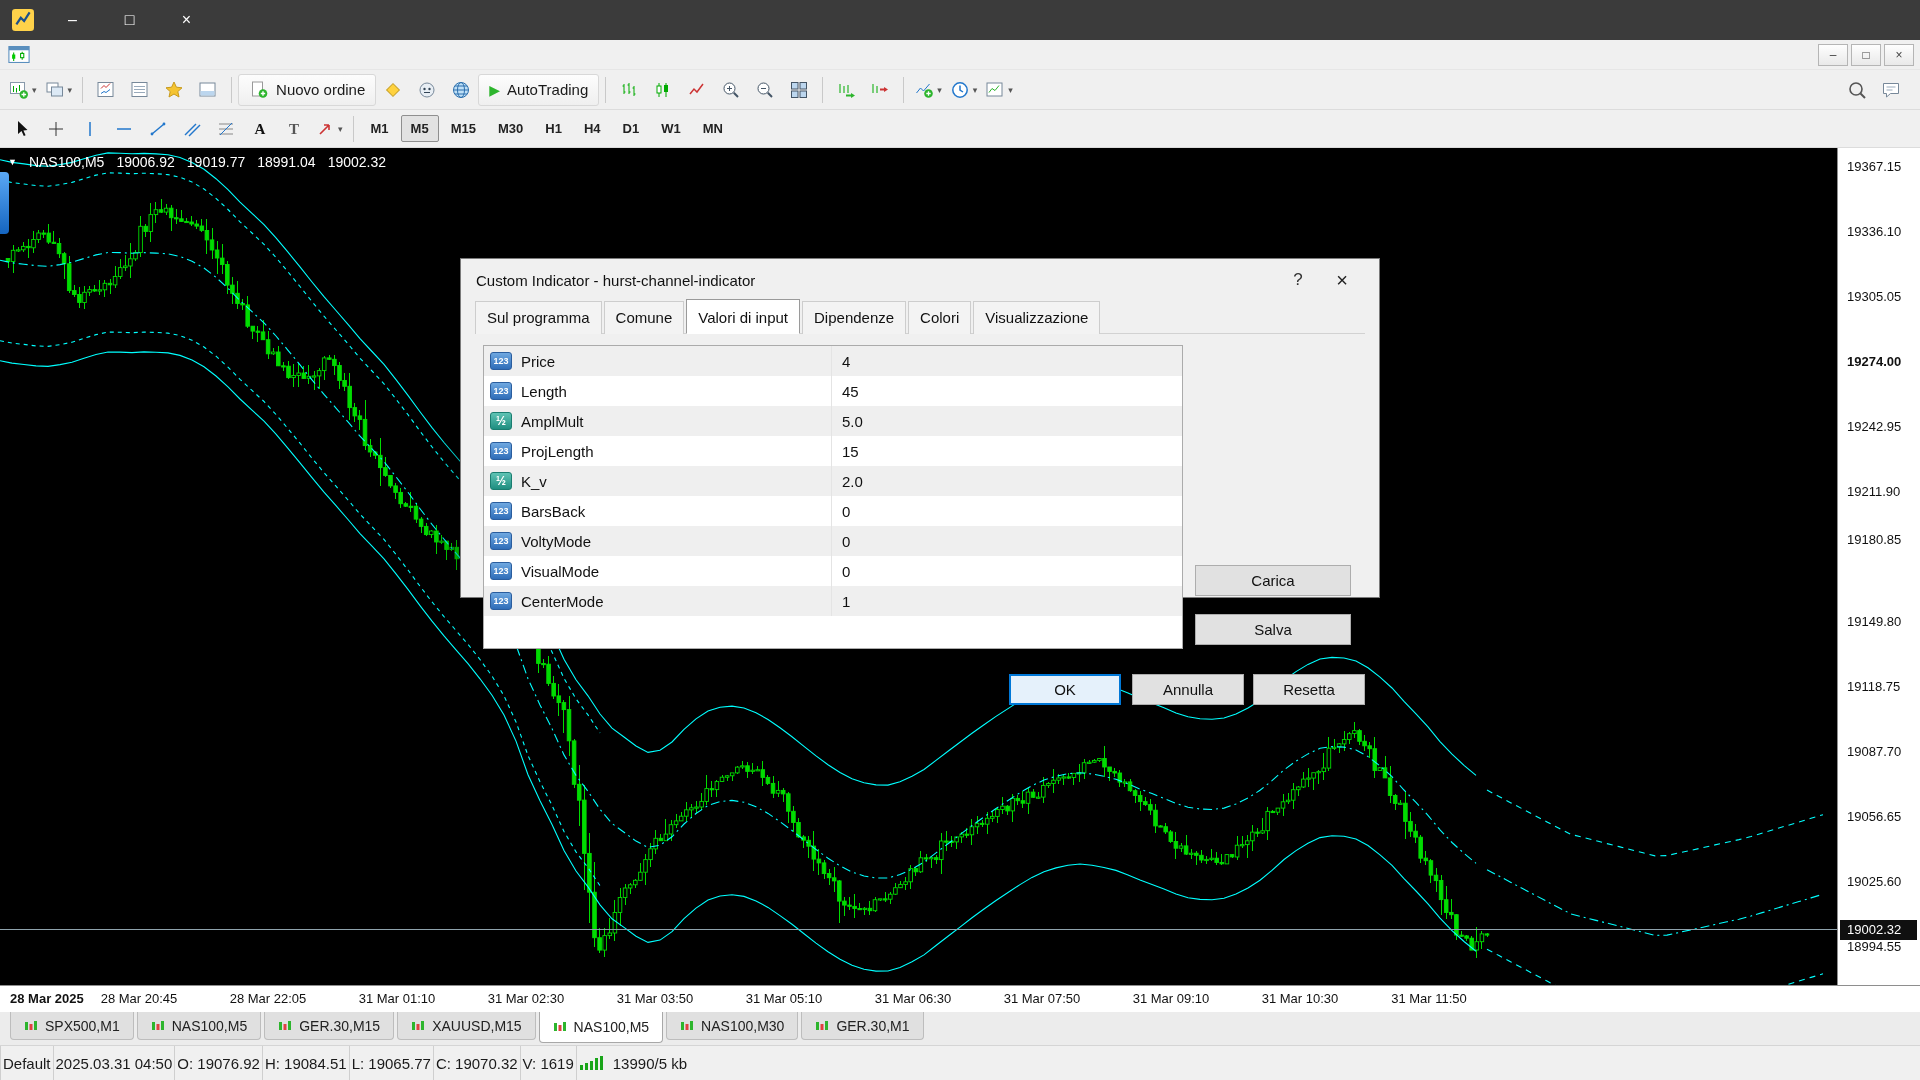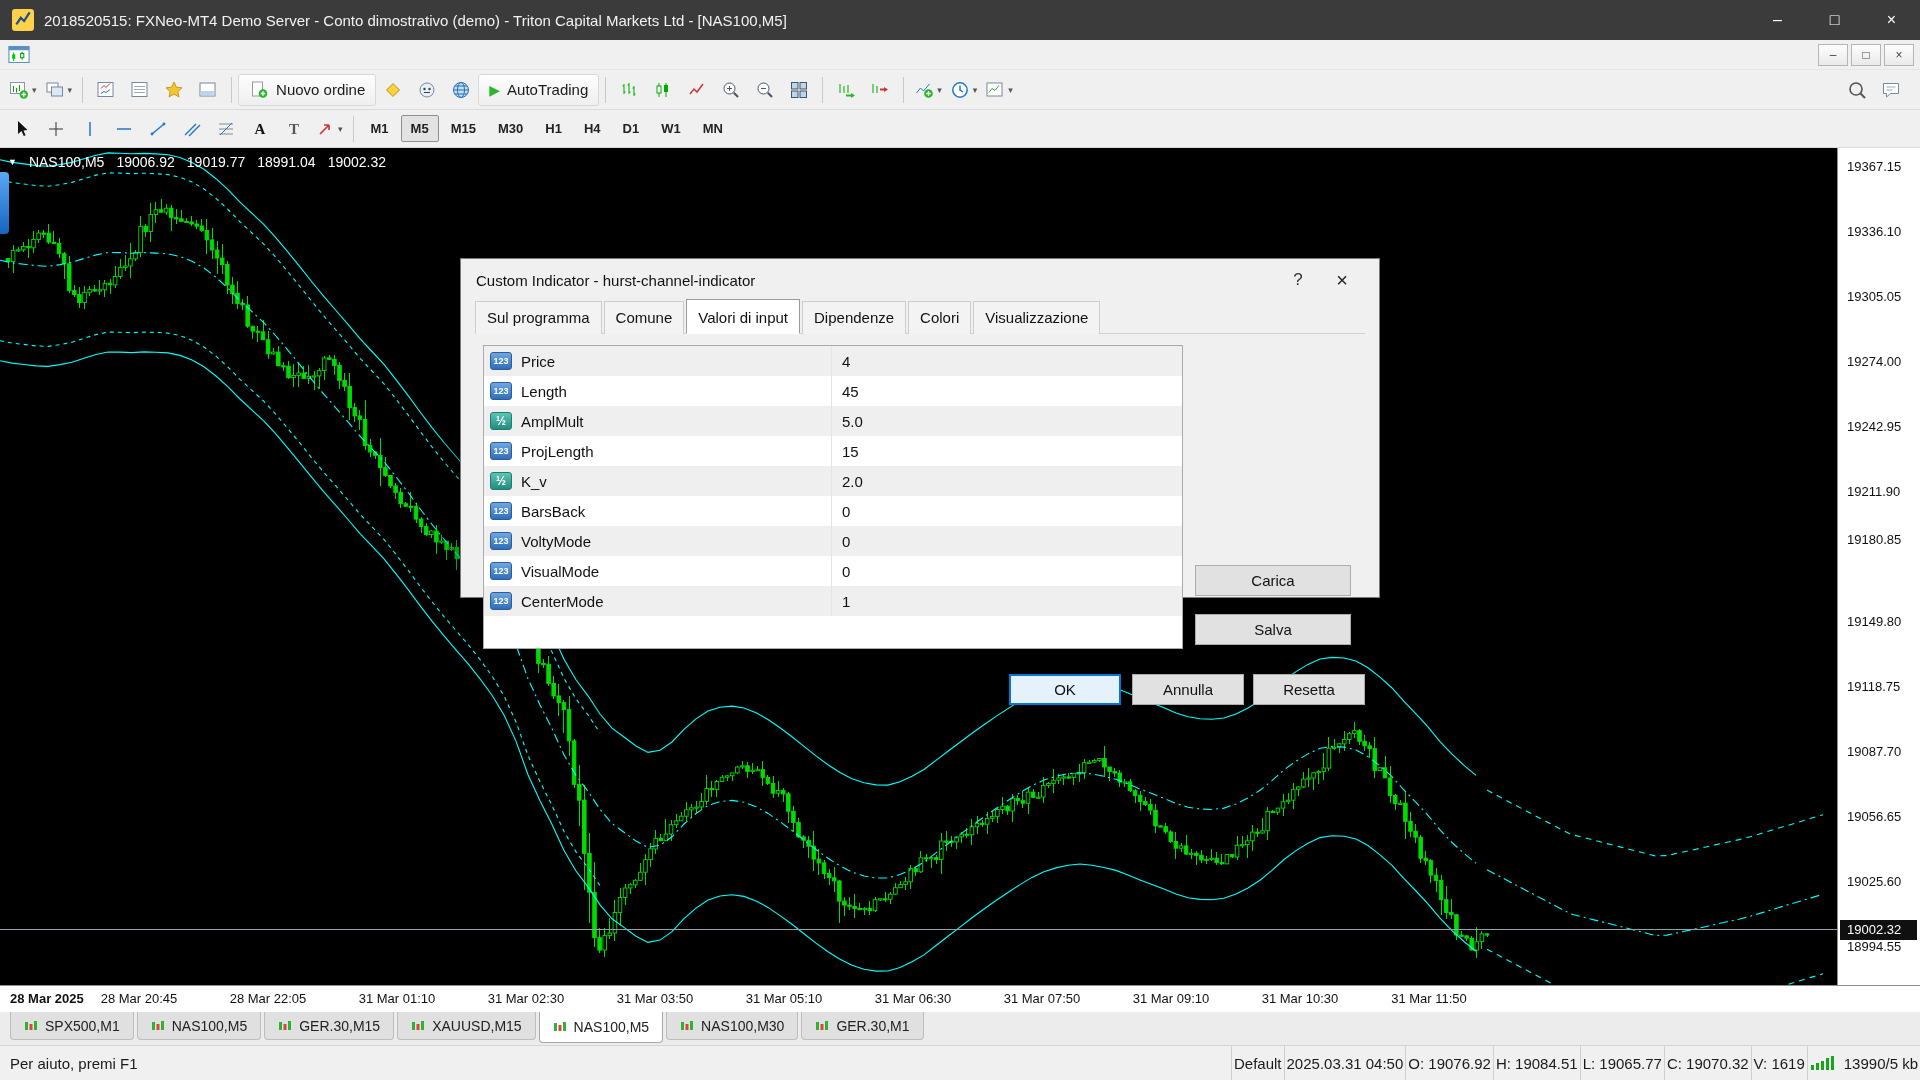--- a/index.html
+++ b/index.html
@@ -91,21 +91,20 @@
 </head>
 <body>
 
 <div class="app">
 
   <div class="titlebar">
     <svg class="app-icon" viewBox="0 0 20 20">
         <rect width="20" height="20" rx="3" fill="#ffd24a"></rect>
         <path d="M4 14 8 8l3 3 5-8" stroke="#1d4f8b" stroke-width="2" fill="none"></path>
       </svg>
-    <div class="title">2018520515: FXNeo-MT4 Demo Server - Conto dimostrativo (demo) - Triton Capital Markets Ltd - [NAS100,M5]</div>
     <div class="win-controls">
       <div class="win-btn">–</div>
       <div class="win-btn">□</div>
       <div class="win-btn">×</div>
     </div>
   </div>
 
   <div class="menubar">
     <svg class="menu-chart-icon" viewBox="0 0 20 16">
         <rect x="0.5" y="0.5" width="19" height="15" fill="#fff" stroke="#5a8fbe"></rect>
@@ -975,21 +974,21 @@
         <span>19019.77</span>
         <span>18991.04</span>
         <span>19002.32</span>
       </div>
       <div class="oct-tab"></div>
     </div>
     <div class="price-axis" id="price-axis">
         <div class="pa-label" style="top: 11px;">19367.15</div>
         <div class="pa-label" style="top: 76px;">19336.10</div>
         <div class="pa-label" style="top: 141px;">19305.05</div>
-        <div class="pa-label" style="top: 206px;">19274.00</div>
+        <div class="pa-label" style="top: 206px; font-weight: bold;">19274.00</div>
         <div class="pa-label" style="top: 271px;">19242.95</div>
         <div class="pa-label" style="top: 336px;">19211.90</div>
         <div class="pa-label" style="top: 384px;">19180.85</div>
         <div class="pa-label" style="top: 466px;">19149.80</div>
         <div class="pa-label" style="top: 531px;">19118.75</div>
         <div class="pa-label" style="top: 596px;">19087.70</div>
         <div class="pa-label" style="top: 661px;">19056.65</div>
         <div class="pa-label" style="top: 726px;">19025.60</div>
         <div class="pa-label" style="top: 791px;">18994.55</div>
         <div class="pa-badge" style="top: 771.734px; background: rgb(16, 16, 16); color: rgb(255, 255, 255);">19002.32</div>
@@ -1071,21 +1070,20 @@
         <svg viewBox="0 0 14 12" width="14" height="12">
           <rect x="1" y="2" width="3" height="8" fill="#2db52d"></rect>
           <rect x="5.5" y="4" width="3" height="6" fill="#e04040"></rect>
           <rect x="10" y="1" width="3" height="9" fill="#2db52d"></rect>
         </svg>
         <span>GER.30,M1</span>
       </div>
     </div>
 
   <div class="statusbar">
-    <div class="sb-help">Per aiuto, premi F1</div>
     <div class="sb-seg">Default</div>
     <div class="sb-values">
 
     <div class="sb-seg">2025.03.31 04:50</div>
         <div class="sb-seg">O: 19076.92</div>
         <div class="sb-seg">H: 19084.51</div>
         <div class="sb-seg">L: 19065.77</div>
         <div class="sb-seg">C: 19070.32</div>
         <div class="sb-seg">V: 1619</div>
       </div>

